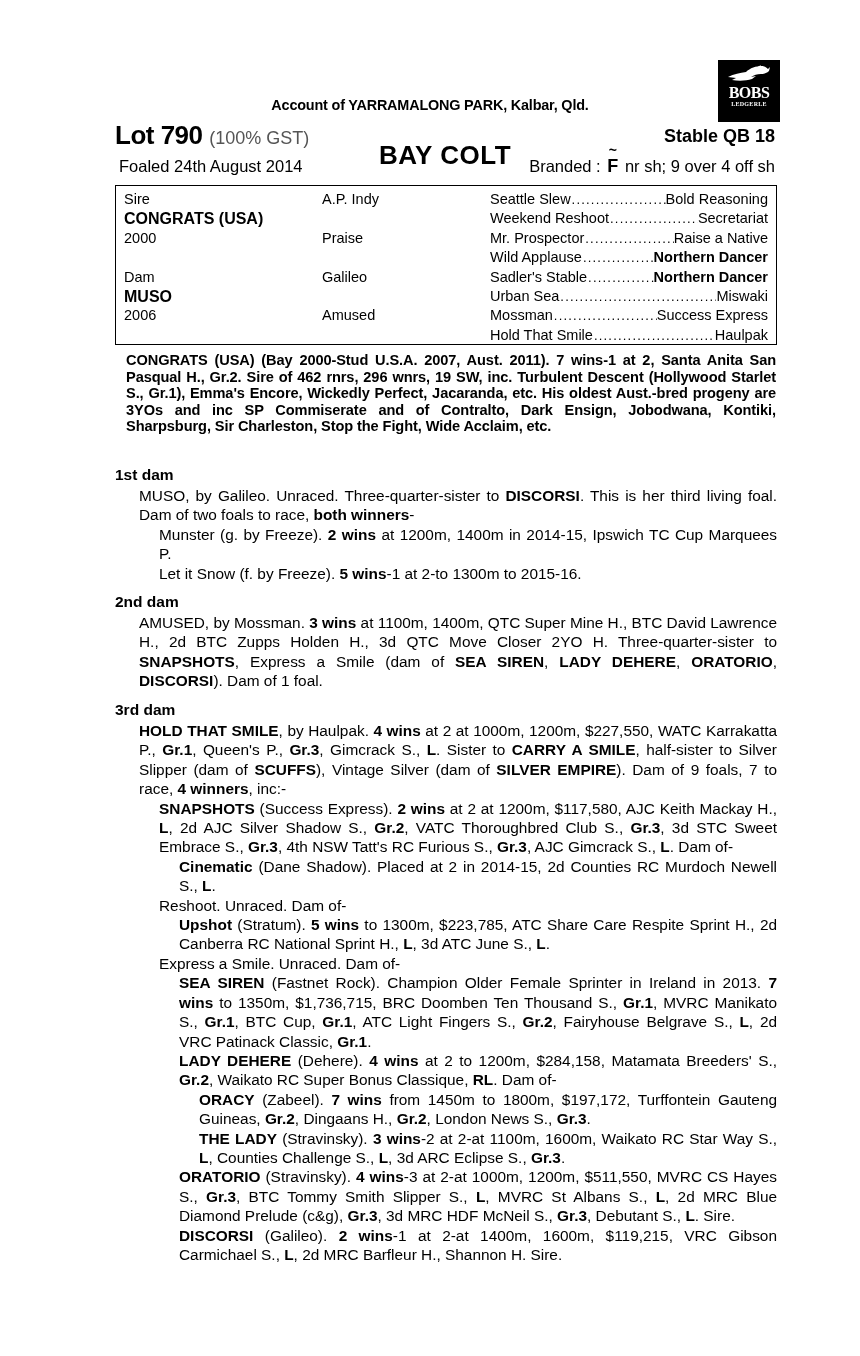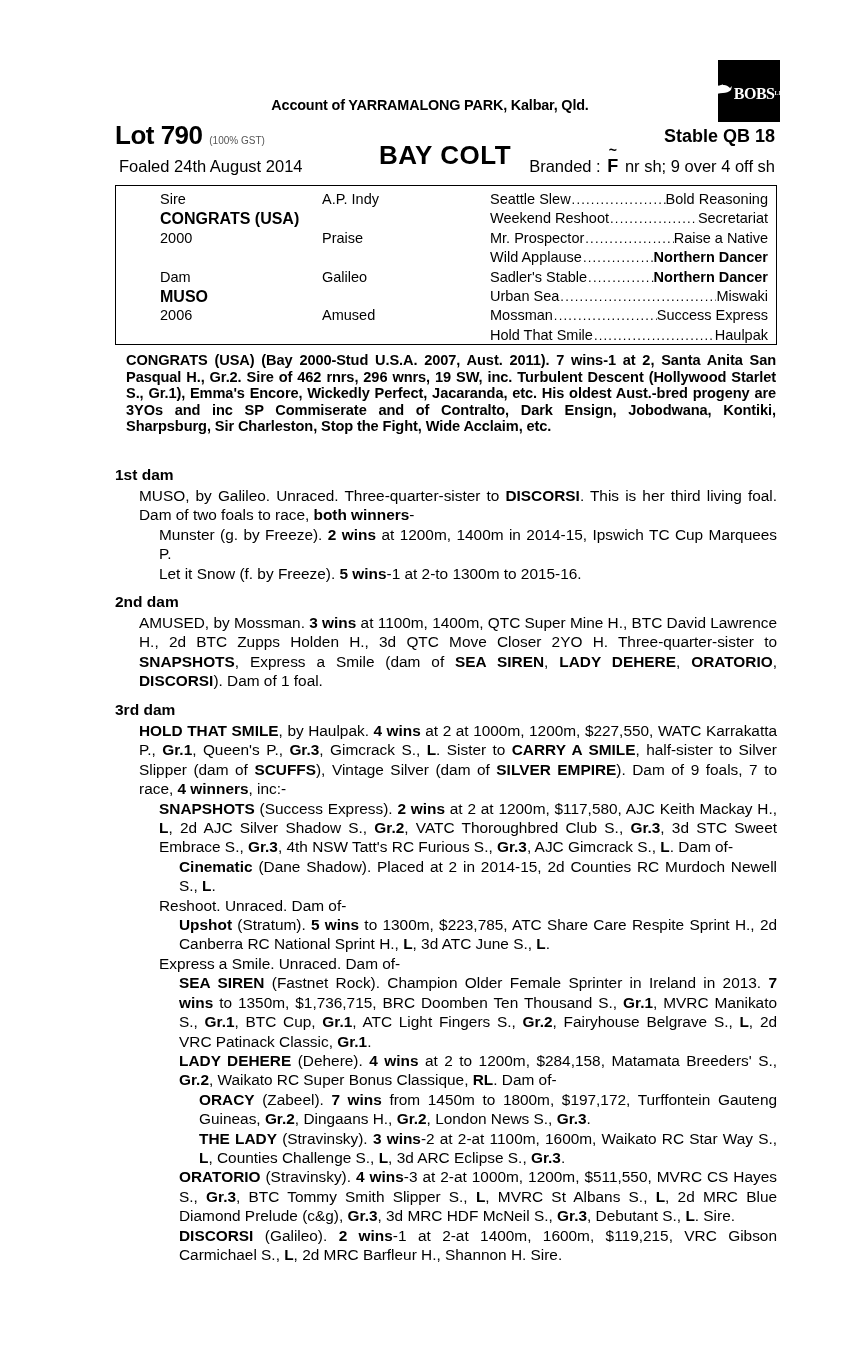--- a/index.html
+++ b/index.html
@@ -24,22 +24,23 @@
 
   
   .bobs-logo {
     position: absolute;
     right: 80px;
     top: 60px;
     width: 62px;
     height: 62px;
     background: #000000;
     display: flex;
+    flex-direction: column;
     align-items: center;
-    justify-content: center;
+    justify-content: flex-start;
     padding-top: 4px;
     box-sizing: border-box;
   }
   .bobs-logo svg { display: block; }
   .bobs-word {
     color: #ffffff;
     font-family: "Liberation Serif", serif;
     font-weight: bold;
     font-size: 16px;
     line-height: 16px;
@@ -78,21 +79,21 @@
   .lot-label {
     position: absolute;
     left: 0; top: 0;
     font-weight: bold;
     font-size: 26px;
     line-height: 30px;
     letter-spacing: -0.5px;
   }
   .gst-label {
     font-weight: normal;
-    font-size: 10px;
+    font-size: 18px;
     color: #555;
     letter-spacing: 0;
   }
   .colour-sex {
     position: absolute;
     left: 0; right: 0; top: 0;
     text-align: center;
     font-weight: bold;
     font-size: 26px;
     line-height: 30px;
@@ -150,21 +151,21 @@
     box-sizing: border-box;
     padding: 4px 6px 2px 6px;
   }
   .ped-row {
     position: relative;
     height: 19.4px;
     font-size: 14.5px;
     line-height: 19.4px;
     white-space: nowrap;
   }
-  .ped-c1 { position: absolute; left: 2px; top: 0; margin-left: 36px; }
+  .ped-c1 { position: absolute; left: 2px; top: 0; }
   .ped-c2 { position: absolute; left: 200px; top: 0; }
   .ped-c3 {
     position: absolute;
     left: 368px;
     right: 2px;
     top: 0;
     display: flex;
     align-items: baseline;
   }
   .ped-c3 .g1 { flex: 0 0 auto; }

